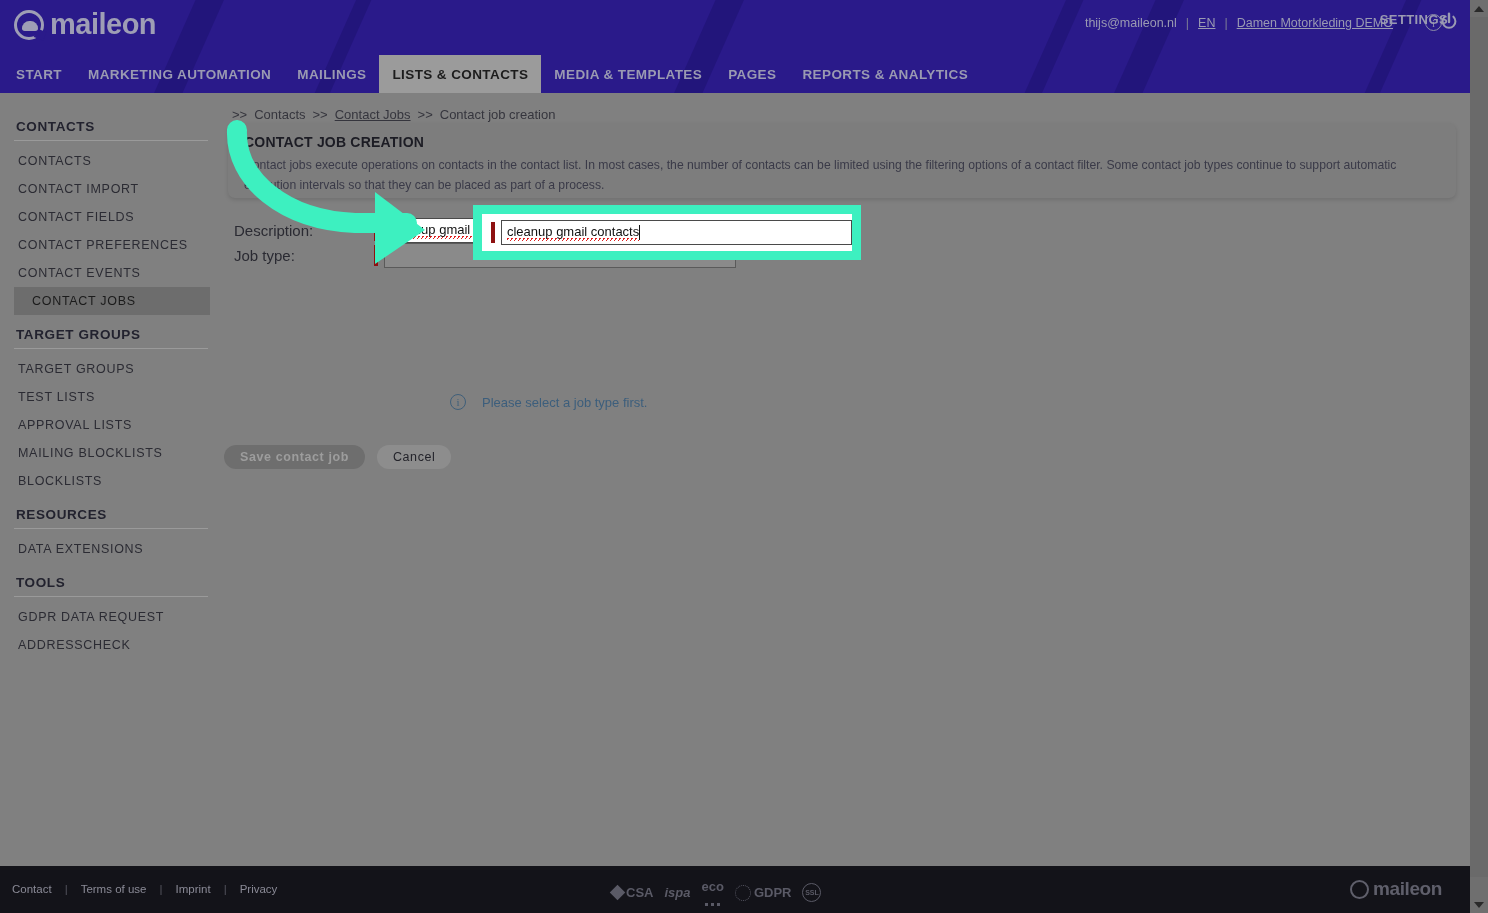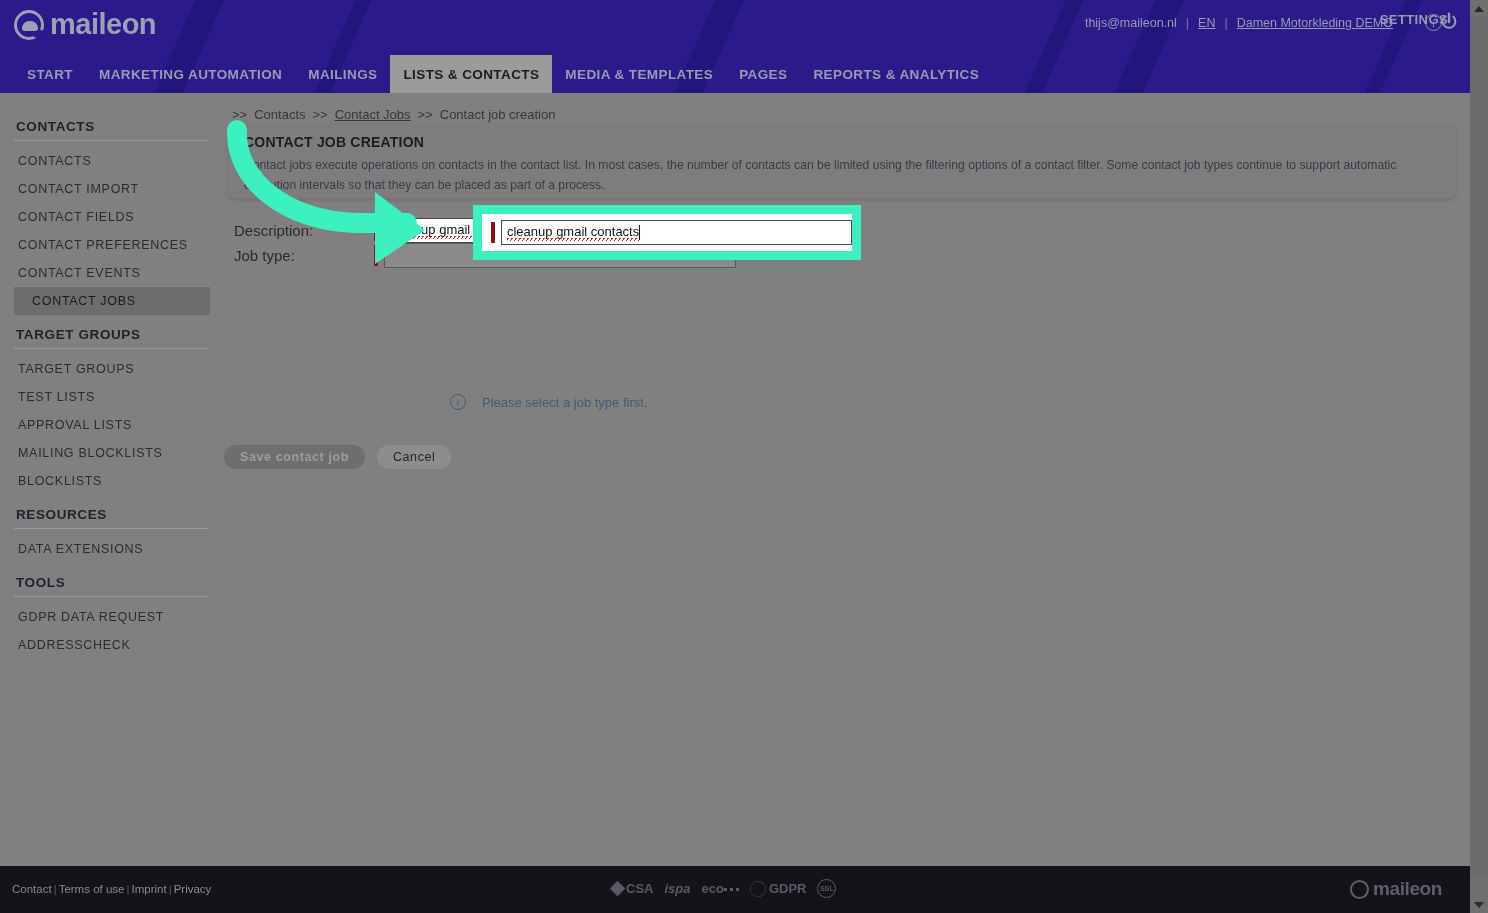--- a/index.html
+++ b/index.html
@@ -47,21 +47,21 @@
   .header-right .sep { color:#7b7b96; }
   .hicon {
     width:17px; height:17px; border:1.4px solid #8c8ca8; border-radius:50%;
     display:inline-flex; align-items:center; justify-content:center;
     font-size:11px; color:#8c8ca8; font-family:"Liberation Serif", serif;
   }
   .power-icon { position:absolute; right:10px; top:11px; width:22px; height:22px; }
 
   
   .nav {
-    position:absolute; left:14px; top:55px; height:38px; width:1472px;
+    position:absolute; left:3px; top:55px; height:38px; width:1472px;
     display:flex; align-items:stretch;
   }
   .nav-item {
     display:flex; align-items:center; padding:0 13px;
     color:#9a9ab2; font-size:13.5px; font-weight:bold; letter-spacing:.4px;
     white-space:nowrap; cursor:pointer;
   }
   .nav-item.active { background:#9b9b9b; color:#1c1c1c; }
   .nav-settings {
     position:absolute; right:22px; top:0; height:38px; display:flex; align-items:center;
@@ -164,21 +164,21 @@
     width:100%; height:100%; background:#ffffff;
     display:flex; align-items:center; padding-left:9px;
   }
 
   
   .footer {
     position:absolute; left:0; top:866px; width:1470px; height:47px;
     background:#131319;
   }
   .footer-links {
-    position:absolute; left:12px; top:17px; display:flex; gap:2px; align-items:center;
+    position:absolute; left:12px; top:17px; display:flex; gap:13px; align-items:center;
     font-size:11.5px; color:#8a8a96;
   }
   .footer-links a { color:#8a8a96; text-decoration:none; }
   .footer-links .sep { color:#55555e; }
   .certs {
     position:absolute; left:612px; top:13px; display:flex; align-items:center; gap:11px;
     color:#5a5a66;
   }
   .cert { display:flex; align-items:center; gap:3px; font-size:13px; font-weight:bold; color:#5a5a66; }
   .diamond { width:11px; height:11px; background:#5a5a66; transform:rotate(45deg); }
@@ -378,21 +378,21 @@
     </div>
 
     <div class="certs">
       <span class="cert">
         <span class="diamond"></span>
         <span>CSA</span>
       </span>
       <span class="cert" style="font-style:italic">
         <span>ispa</span>
       </span>
-      <span class="cert" style="flex-direction:row; gap:0">
+      <span class="cert" style="flex-direction:column; gap:8px">
         <span>eco</span>
         <span class="eco-dots">
             <i></i>
             <i></i>
             <i></i>
           </span>
       </span>
       <span class="cert">
         <span class="eu-circle"></span>
         <span>GDPR</span>

